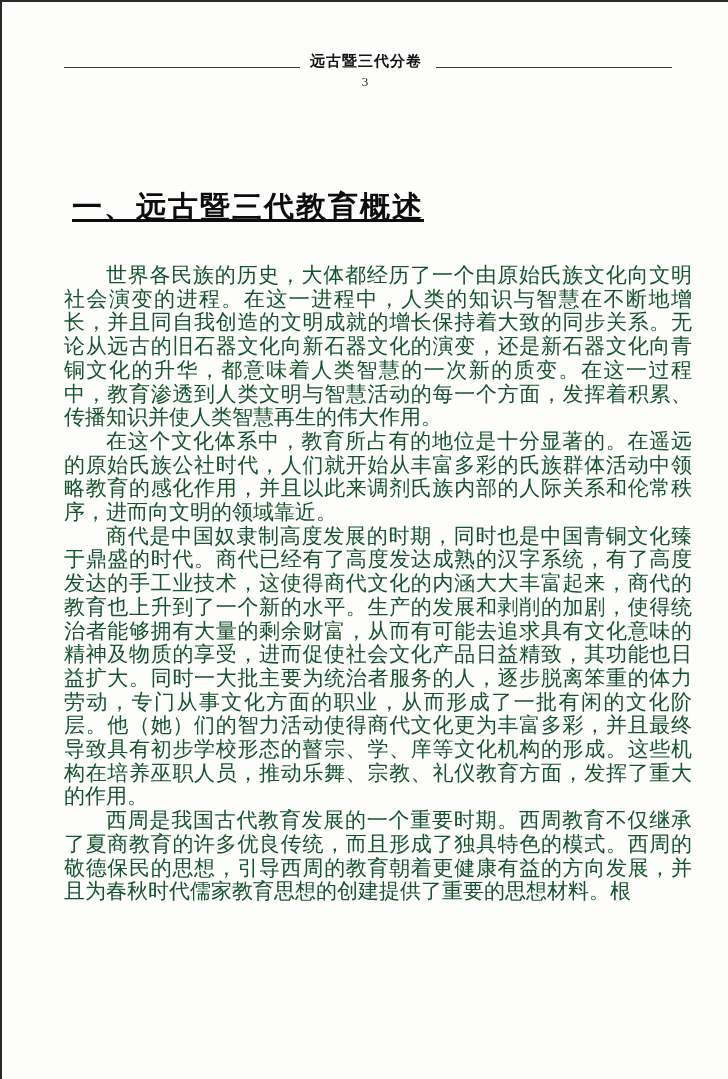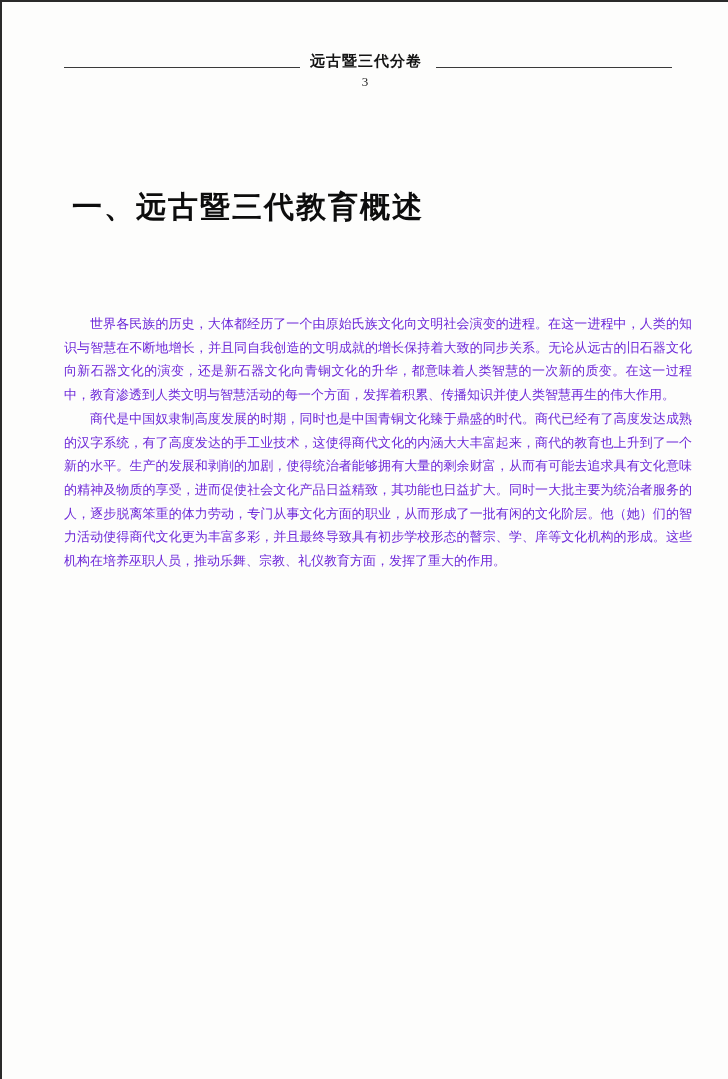--- a/index.html
+++ b/index.html
@@ -42,29 +42,30 @@
     margin-top: 3px;
     color: #222;
   }
   .chapter-title {
     font-family: "Liberation Sans", "DejaVu Sans", sans-serif;
     font-weight: bold;
     font-size: 30px;
     letter-spacing: 2px;
     margin: 97px 0 0 70px;
     color: #0d0d0d;
+    text-decoration: underline;
   }
   .body-text {
-    margin: 84px 38px 0 62px;
+    margin: 36px 38px 0 62px;
     width: 628px;
-    font-size: 13px;
+    font-size: 21px;
     line-height: 23.7px;
     text-align: justify;
     text-justify: inter-ideograph;
-    color: #6d28d9;
+    color: #14532d;
   }
   .body-text p {
     margin: 0;
     padding: 0;
     text-indent: 2em;
   }
 </style>
 </head>
 <body>
 
@@ -73,14 +74,16 @@
   <div class="running-title">远古暨三代分卷</div>
   <div class="header-rule"></div>
 </div>
 
 <div class="page-number">3</div>
 
 <h1 class="chapter-title">一、远古暨三代教育概述</h1>
 
 <div class="body-text">
   <p>世界各民族的历史，大体都经历了一个由原始氏族文化向文明社会演变的进程。在这一进程中，人类的知识与智慧在不断地增长，并且同自我创造的文明成就的增长保持着大致的同步关系。无论从远古的旧石器文化向新石器文化的演变，还是新石器文化向青铜文化的升华，都意味着人类智慧的一次新的质变。在这一过程中，教育渗透到人类文明与智慧活动的每一个方面，发挥着积累、传播知识并使人类智慧再生的伟大作用。</p>
+  <p>在这个文化体系中，教育所占有的地位是十分显著的。在遥远的原始氏族公社时代，人们就开始从丰富多彩的氏族群体活动中领略教育的感化作用，并且以此来调剂氏族内部的人际关系和伦常秩序，进而向文明的领域靠近。</p>
   <p>商代是中国奴隶制高度发展的时期，同时也是中国青铜文化臻于鼎盛的时代。商代已经有了高度发达成熟的汉字系统，有了高度发达的手工业技术，这使得商代文化的内涵大大丰富起来，商代的教育也上升到了一个新的水平。生产的发展和剥削的加剧，使得统治者能够拥有大量的剩余财富，从而有可能去追求具有文化意味的精神及物质的享受，进而促使社会文化产品日益精致，其功能也日益扩大。同时一大批主要为统治者服务的人，逐步脱离笨重的体力劳动，专门从事文化方面的职业，从而形成了一批有闲的文化阶层。他（她）们的智力活动使得商代文化更为丰富多彩，并且最终导致具有初步学校形态的瞽宗、学、庠等文化机构的形成。这些机构在培养巫职人员，推动乐舞、宗教、礼仪教育方面，发挥了重大的作用。</p>
+  <p>西周是我国古代教育发展的一个重要时期。西周教育不仅继承了夏商教育的许多优良传统，而且形成了独具特色的模式。西周的敬德保民的思想，引导西周的教育朝着更健康有益的方向发展，并且为春秋时代儒家教育思想的创建提供了重要的思想材料。根</p>
 </div>
 
 </body></html>

